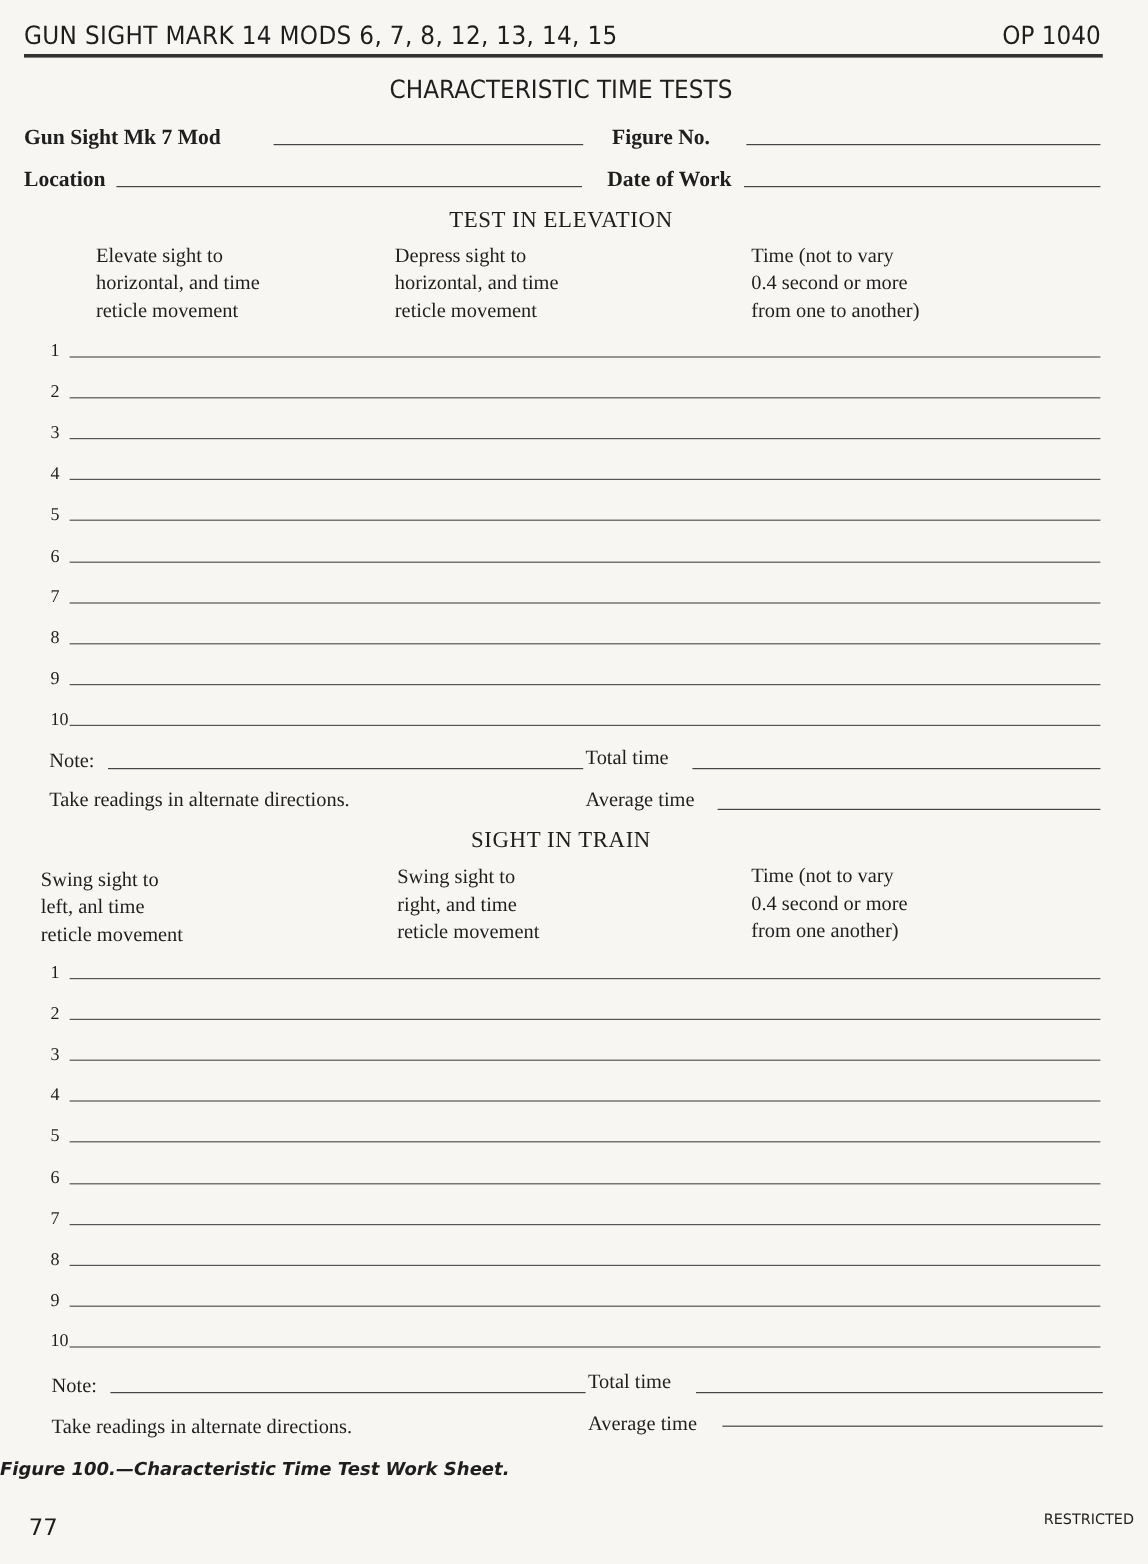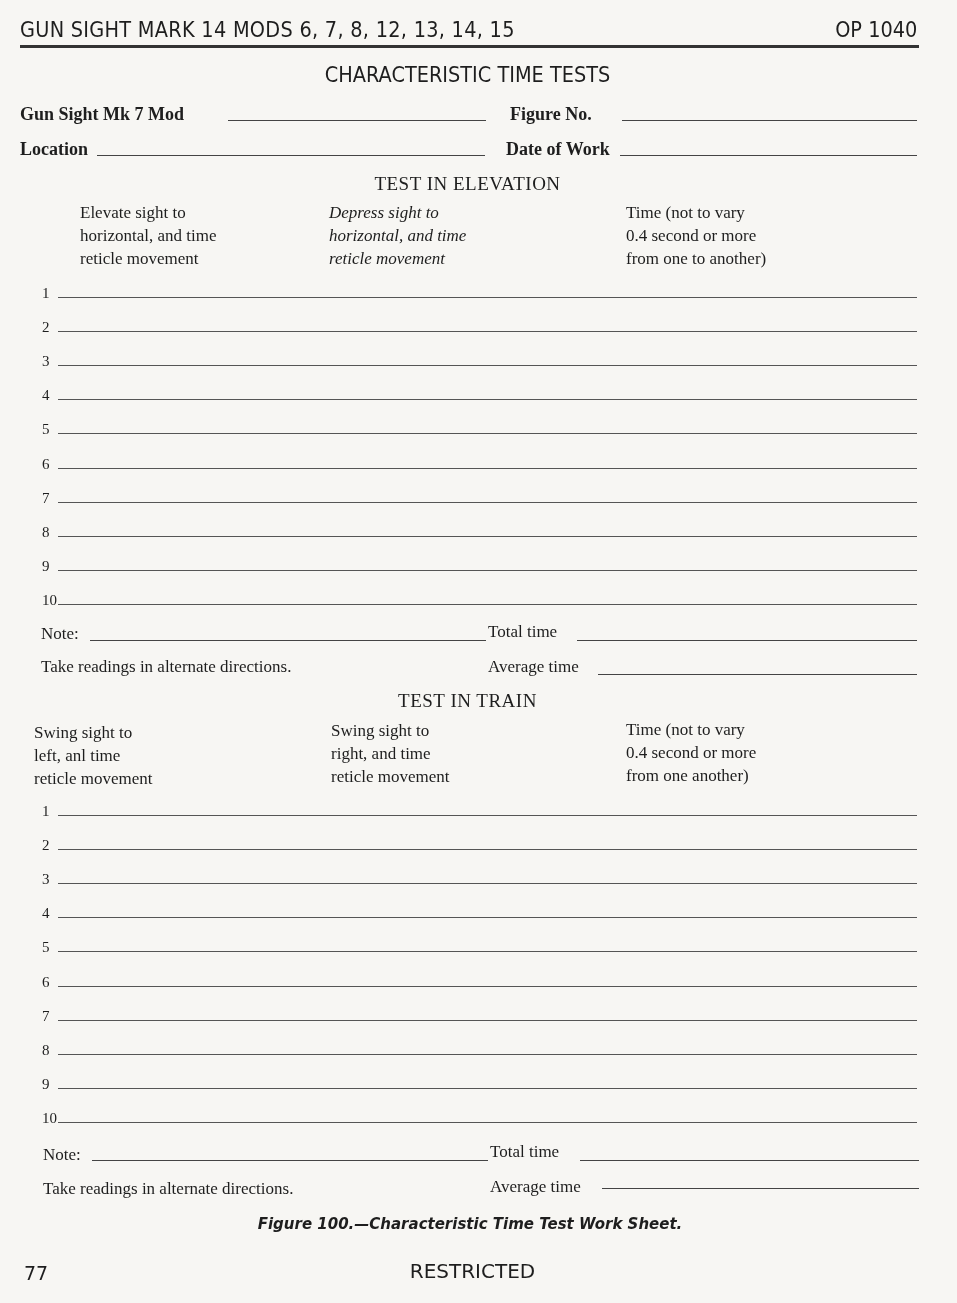--- a/index.html
+++ b/index.html
@@ -14,23 +14,23 @@
   .header-op { right: 40px; top: 18px; font-size: 21px; transform: scaleX(0.92); transform-origin: right; }
   .header-rule { left: 20px; right: 38px; top: 45px; height: 0; border-top: 3px solid #333; }
   .main-title { left: 0; width: 935px; text-align: center; top: 63px; font-size: 21px; transform: scaleX(0.92); }
   .field-label { font-weight: bold; font-size: 18px; }
   .line { height: 0; border-top: 1px solid #444; }
   .section-title { left: 0; width: 935px; text-align: center; font-size: 19px; letter-spacing: 0.5px; }
   .col-text { font-size: 17px; line-height: 23px; white-space: pre-line; }
   .row-num { font-size: 15px; left: 42px; }
   .row-line { left: 58px; right: 40px; height: 0; border-top: 1px solid #555; }
   .note-label, .plain { font-size: 17px; }
-  .caption { left: 0; width: 940px; text-align: center; top: 1215px; font-size: 15px; font-style: italic; font-weight: bold; }
+  .caption { left: 0; width: 940px; text-align: left; top: 1215px; font-size: 15px; font-style: italic; font-weight: bold; }
   .page-num { left: 24px; top: 1262px; font-size: 19px; }
-  .restricted { left: 0; width: 945px; text-align: center; top: 1259px; font-size: 20px; }
+  .restricted { left: 0; width: 945px; text-align: right; top: 1259px; font-size: 12px; }
 </style>
 </head>
 <body>
 
 <div class="abs sans header-title">GUN SIGHT MARK 14 MODS 6, 7, 8, 12, 13, 14, 15</div>
 <div class="abs sans header-op">OP 1040</div>
 <div class="abs header-rule"></div>
 
 <div class="abs sans main-title">CHARACTERISTIC TIME TESTS</div>
 
@@ -41,21 +41,21 @@
 
 <div class="abs field-label" style="left:20px;top:139px;">Location</div>
 <div class="abs line" style="left:97px;width:388px;top:155px;"></div>
 <div class="abs field-label" style="left:506px;top:139px;">Date of Work</div>
 <div class="abs line" style="left:620px;right:40px;top:155px;"></div>
 
 <div class="abs section-title" style="top:173px;font-family:Liberation Serif, serif;">TEST IN ELEVATION</div>
 <div class="abs col-text" style="left:34px;top:201px;margin-left:46px;">Elevate sight to
 horizontal, and time
 reticle movement</div>
-<div class="abs col-text" style="left:329px;top:201px;font-style:italic;">Depress sight to
+<div class="abs col-text" style="left:329px;top:201px;">Depress sight to
 horizontal, and time
 reticle movement</div>
 <div class="abs col-text" style="left:626px;top:201px;">Time (not to vary
 0.4 second or more
 from one to another)</div>
 
 <div id="elev-rows">
     <div class="abs row-num" style="top: 285px;">1</div>
     <div class="abs row-line" style="top: 297px;"></div>
     <div class="abs row-num" style="top: 319.1px;">2</div>
@@ -80,21 +80,21 @@
 
 <div class="abs note-label" style="left:41px;top:624px;">Note:</div>
 <div class="abs line" style="left:90px;width:396px;top:640px;"></div>
 <div class="abs plain" style="left:488px;top:622px;">Total time</div>
 <div class="abs line" style="left:577px;right:40px;top:640px;"></div>
 
 <div class="abs plain" style="left:41px;top:657px;">Take readings in alternate directions.</div>
 <div class="abs plain" style="left:488px;top:657px;">Average time</div>
 <div class="abs line" style="left:598px;right:40px;top:674px;"></div>
 
-<div class="abs section-title" style="top:690px;">TEST IN TRAIN</div>
+<div class="abs section-title" style="top:690px;">SIGHT IN TRAIN</div>
 <div class="abs col-text" style="left:34px;top:721px;">Swing sight to
 left, anl time
 reticle movement</div>
 <div class="abs col-text" style="left:331px;top:719px;">Swing sight to
 right, and time
 reticle movement</div>
 <div class="abs col-text" style="left:626px;top:718px;">Time (not to vary
 0.4 second or more
 from one another)</div>
 

